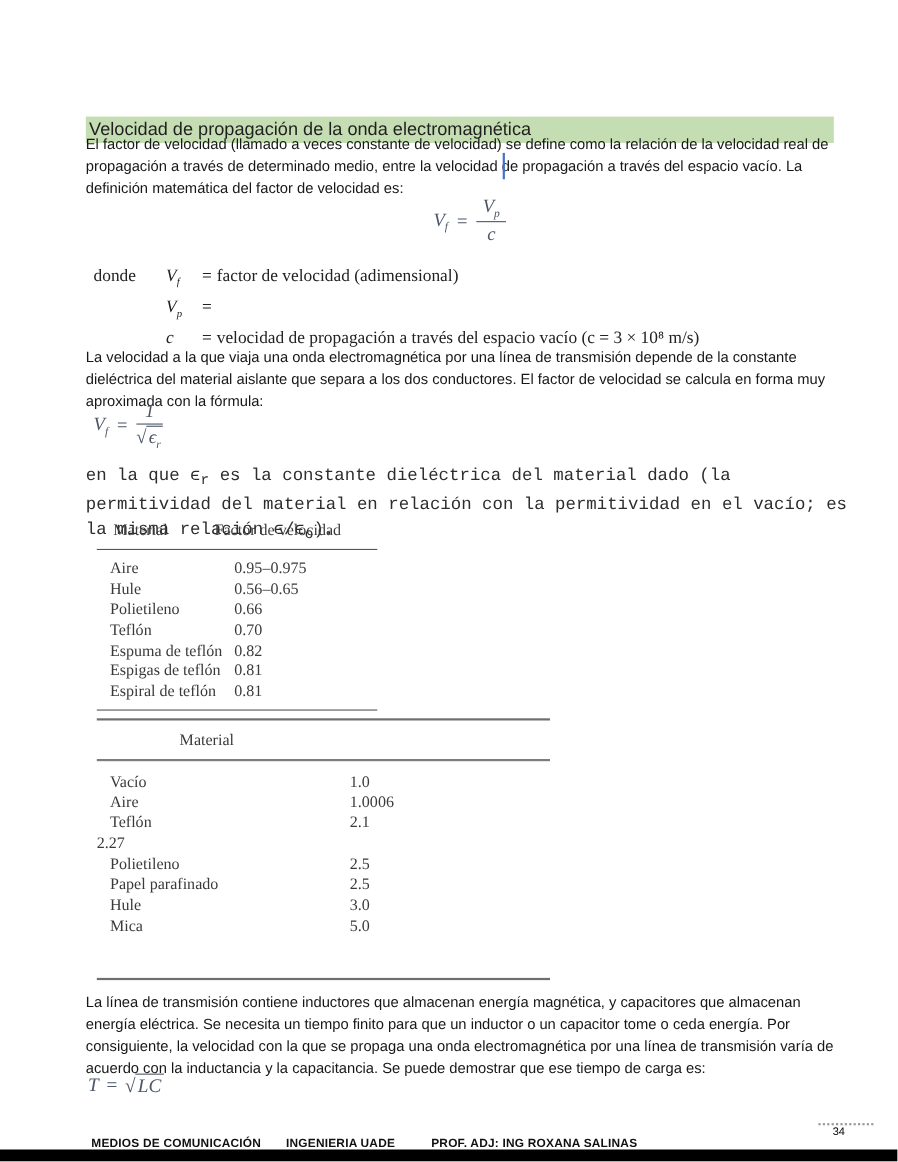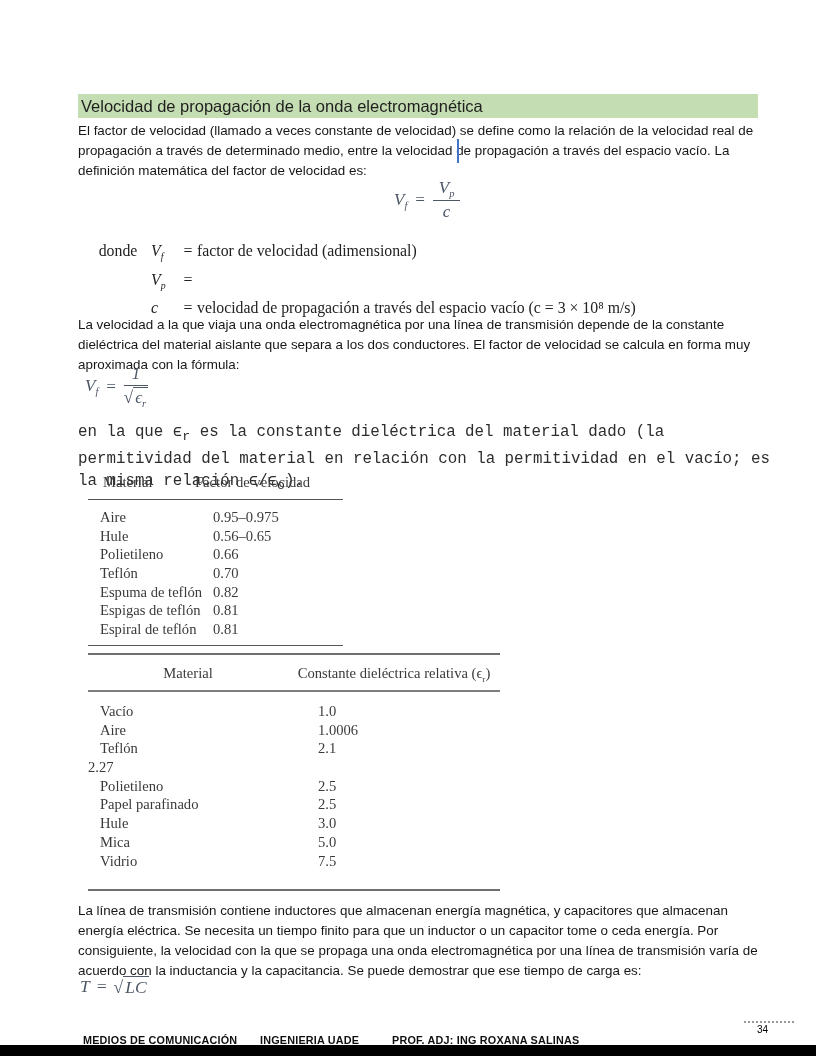--- a/index.html
+++ b/index.html
@@ -3,21 +3,21 @@
 <meta charset="utf-8">
 <style>
   * { margin:0; padding:0; box-sizing:border-box; }
   body { background:#ffffff; }
   .page {
     position:relative; width:816px; height:1056px; background:#ffffff;
     overflow:hidden; font-family:"Liberation Sans","DejaVu Sans",sans-serif;
     color:#1a1a1a;
   }
   .title-bar {
-    position:absolute; left:78px; top:94px; width:680px; height:24px;
+    position:absolute; left:78px; top:106px; width:680px; height:24px;
     background:#c5ddb2; font-size:16.5px; line-height:24px; padding-left:3px;
     color:#1f1f1f; white-space:nowrap;
   }
   .para { position:absolute; font-size:13.4px; line-height:20px; color:#171717; }
   .serif { font-family:Liberation Mono, monospace; }
   #p1 { left:78px; top:121px; width:688px; }
   #p2 { left:78px; top:315px; width:688px; }
   #p3 { left:78px; top:421px; width:696px; font-size:15.8px; line-height:22px; color:#2d2d2d; }
   #p4 { left:78px; top:901px; width:696px; }
   .caret { position:absolute; left:457px; top:139px; width:2px; height:24px; background:#4272c8; }
@@ -36,21 +36,21 @@
   .sqrt-wrap { display:inline-flex; align-items:flex-start; }
   .sqrt-sym { font-style:normal; transform:translateY(1px); }
   .radicand { border-top:1.3px solid currentColor; padding:0 2px;text-align:center; }
 
   .donde {
     position:absolute; left:85px; top:240px;
     font-family:"Liberation Serif","DejaVu Serif",serif;
     font-size:15.8px; line-height:22.5px; color:#222222;
   }
   .drow { display:flex; align-items:baseline; }
-  .dlabel { width:66px; font-style:normal;text-align:center; }
+  .dlabel { width:66px; font-style:normal; }
   .dsym { width:28px; font-style:italic; }
   .deq { width:18px; text-align:center; }
   .donde sub { font-size:0.62em; font-style:italic; }
 
   .tbl {
     position:absolute; font-family:"Liberation Serif","DejaVu Serif",serif;
     color:#3a3a3a; font-size:14.6px;
   }
   .rule { position:absolute; left:0; right:0; }
   #t1 { left:88px; top:474px; width:255px; height:178px; }
@@ -174,21 +174,20 @@
           <span class="c2">0.81</span>
         </div>
     </div>
     <div class="rule rule-bot"></div>
   </div>
 
   <div class="tbl" id="t2">
     <div class="rule rule-top"></div>
     <div class="hdr">
       <span class="h1">Material</span>
-      <span class="h2"><span>Constante dieléctrica relativa (</span><span>ϵ</span><sub>r</sub><span>)</span></span>
     </div>
     <div class="rule rule-hdr"></div>
     <div class="rows">
       <div class="row">
           <span class="c1">Vacío</span>
           <span class="c2">1.0</span>
         </div>
       <div class="row">
           <span class="c1">Aire</span>
           <span class="c2">1.0006</span>
@@ -208,24 +207,20 @@
           <span class="c1">Papel parafinado</span>
           <span class="c2">2.5</span>
         </div>
       <div class="row">
           <span class="c1">Hule</span>
           <span class="c2">3.0</span>
         </div>
       <div class="row">
           <span class="c1">Mica</span>
           <span class="c2">5.0</span>
-        </div>
-      <div class="row">
-          <span class="c1">Vidrio</span>
-          <span class="c2">7.5</span>
         </div>
     </div>
     <div class="rule rule-bot"></div>
   </div>
 
   <p class="para" id="p4">La línea de transmisión contiene inductores que almacenan energía magnética, y capacitores que almacenan energía eléctrica. Se necesita un tiempo finito para que un inductor o un capacitor tome o ceda energía. Por consiguiente, la velocidad con la que se propaga una onda electromagnética por una línea de transmisión varía de acuerdo con la inductancia y la capacitancia. Se puede demostrar que ese tiempo de carga es:</p>
 
   <div class="formula" id="f3">
     <span>T</span>
     <span>=</span>

